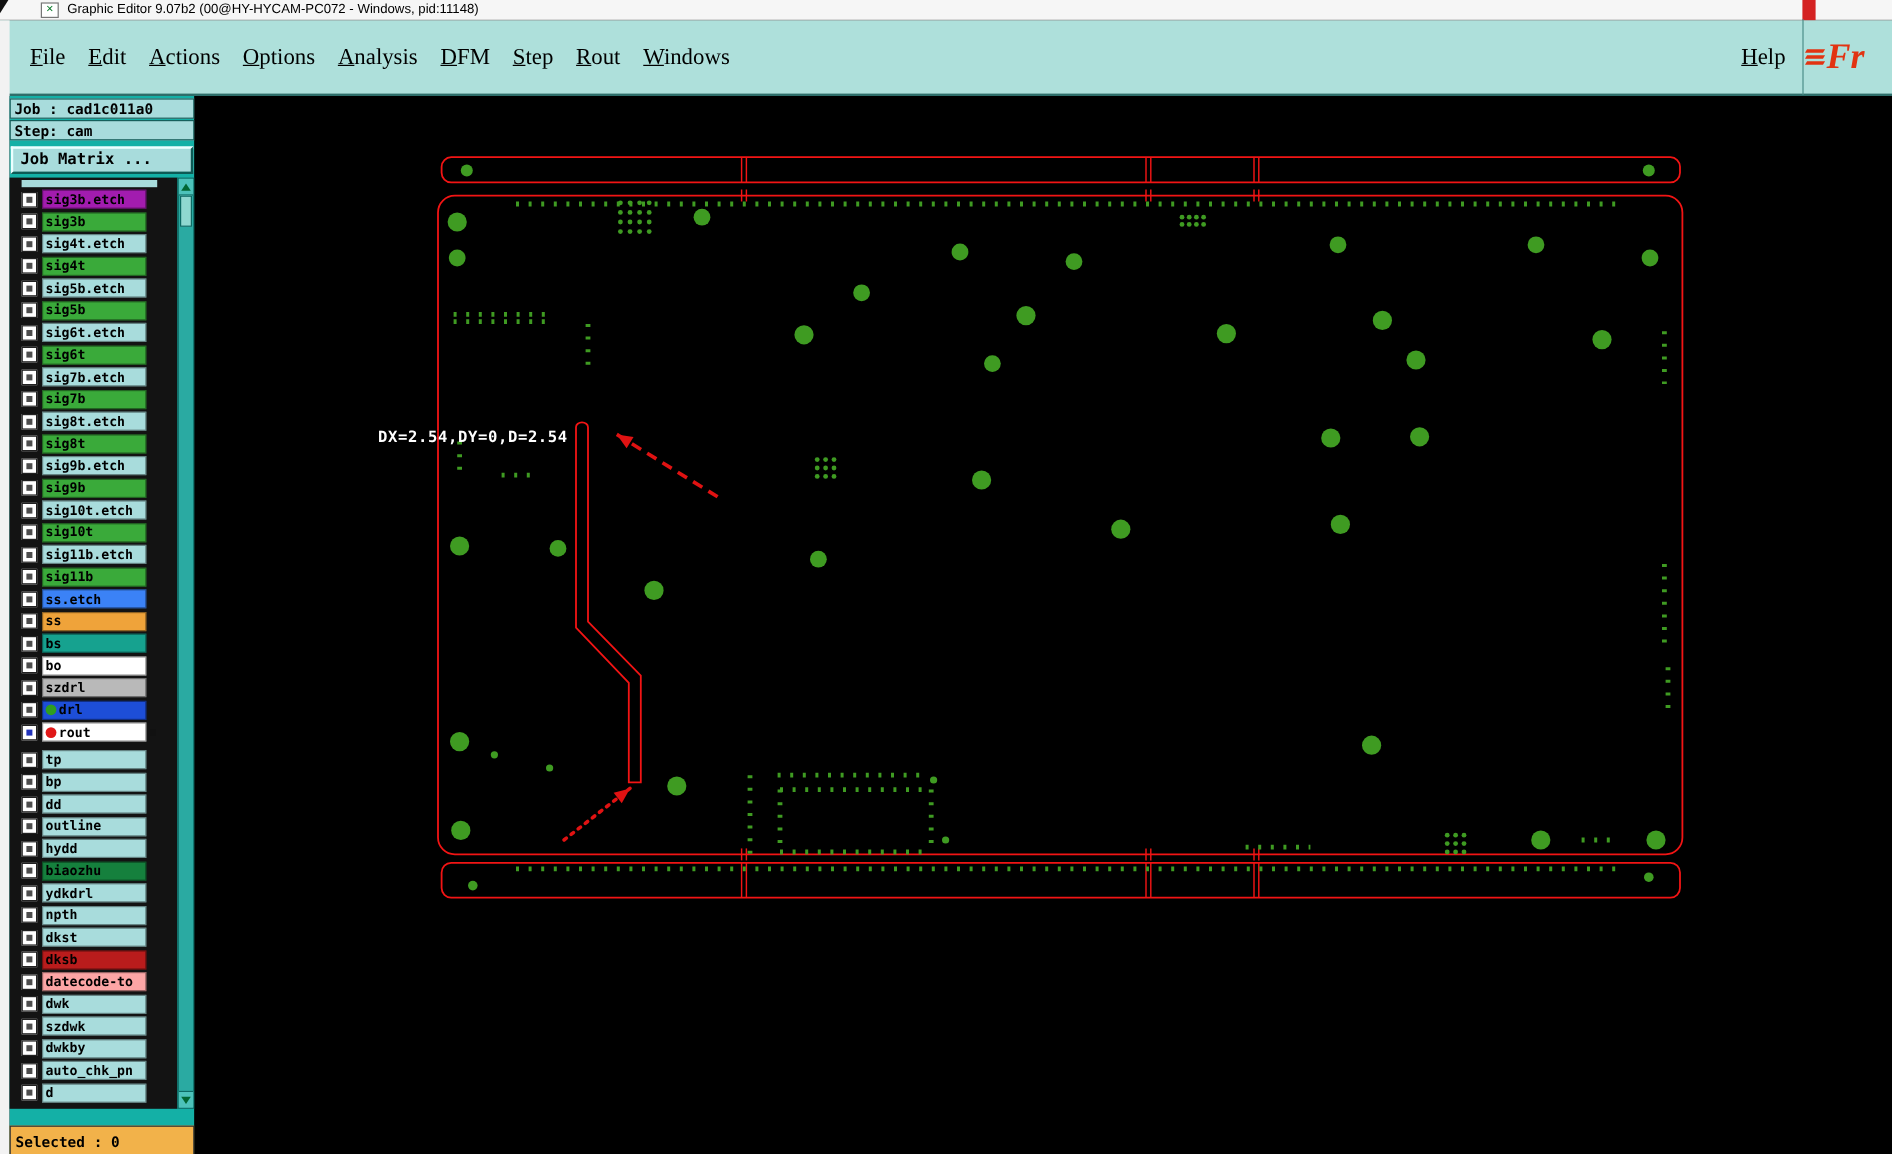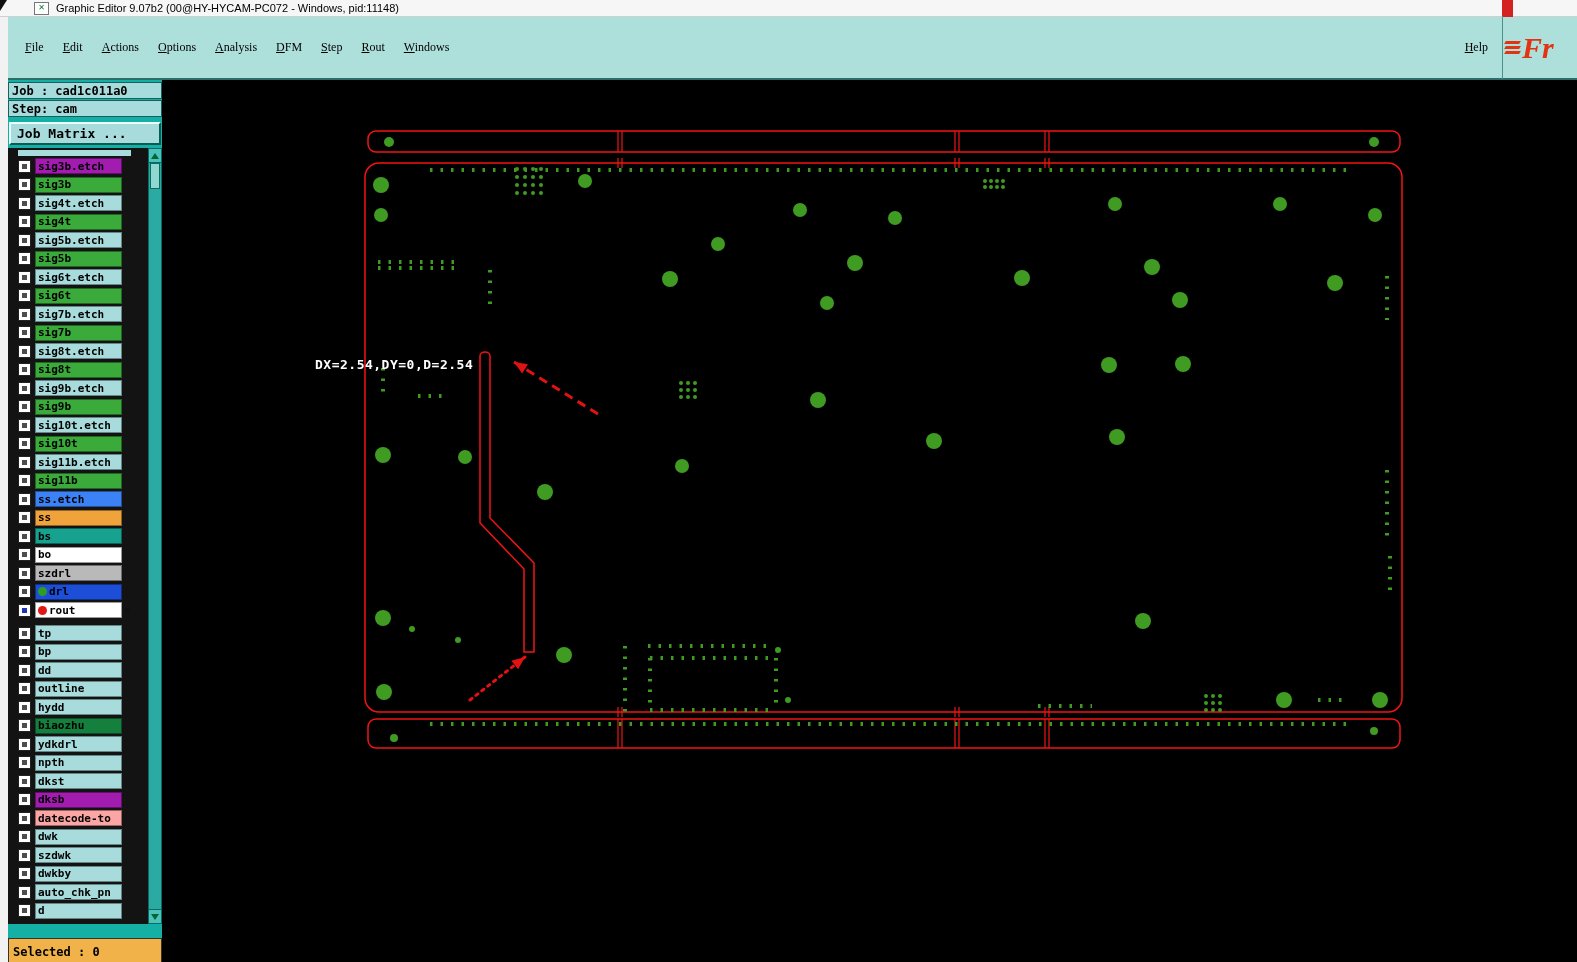--- a/index.html
+++ b/index.html
@@ -13,21 +13,21 @@
   .corner-mark{position:absolute;left:0;top:0;width:0;height:0;
     border-left:7px solid #111;border-bottom:11px solid transparent;}
   .app-icon{margin-left:34px;width:13px;height:11px;background:#fff;border:1px solid #777;
     display:flex;align-items:center;justify-content:center;font-size:8px;line-height:8px;color:#0a7a2a;flex:none;}
   .title-text{margin-left:7px;font-size:11px;color:#000;white-space:nowrap;}
   .red-block{position:absolute;left:1502px;top:0;width:11px;height:17px;background:#d42222;}
   
   .menubar{position:absolute;left:0;top:17px;width:1577px;height:63px;background:#aee0db;
     border-bottom:2px solid #2e6e6a;box-sizing:border-box;display:flex;align-items:center;}
   .menu-items{display:flex;align-items:center;gap:19px;margin-left:25px;}
-  .menu-item{display:inline-block;font-family:"Liberation Serif",serif;font-size:12px;color:#000;cursor:default;}
+  .menu-item{display:inline-block;font-family:"Liberation Serif",serif;font-size:19px;color:#000;cursor:default;}
   .menu-item::first-letter{text-decoration:underline;}
   .menu-help{margin-left:auto;margin-right:14px;}
   .menu-sep{width:0;height:63px;border-left:1px solid #4d8f8a;}
   .logo{width:74px;height:63px;overflow:hidden;display:flex;align-items:center;gap:2px;padding-left:2px;box-sizing:border-box;}
   .logo-bars{display:flex;flex-direction:column;gap:2px;flex:none;}
   .logo-bars i{display:block;width:15px;height:3px;background:#e23312;transform:skewX(-30deg);}
   .logo-text{font-family:"Liberation Serif",serif;font-style:italic;font-weight:bold;font-size:30px;color:#e23312;white-space:nowrap;}
   
   .left-strip{position:absolute;left:0;top:17px;width:8px;height:945px;background:#f2f2f2;}
   
@@ -387,21 +387,21 @@
           <span class="cb-in"></span>
         </span>
         <span class="cell" style="background: rgb(168, 220, 220);">
           <span>dkst</span>
         </span>
       </div>
       <div class="layer-row">
         <span class="cb">
           <span class="cb-in"></span>
         </span>
-        <span class="cell" style="background: #a21caf;">
+        <span class="cell" style="background: #b91c1c;">
           <span>dksb</span>
         </span>
       </div>
       <div class="layer-row">
         <span class="cb">
           <span class="cb-in"></span>
         </span>
         <span class="cell" style="background: #fca5a5;">
           <span>datecode-to</span>
         </span>

